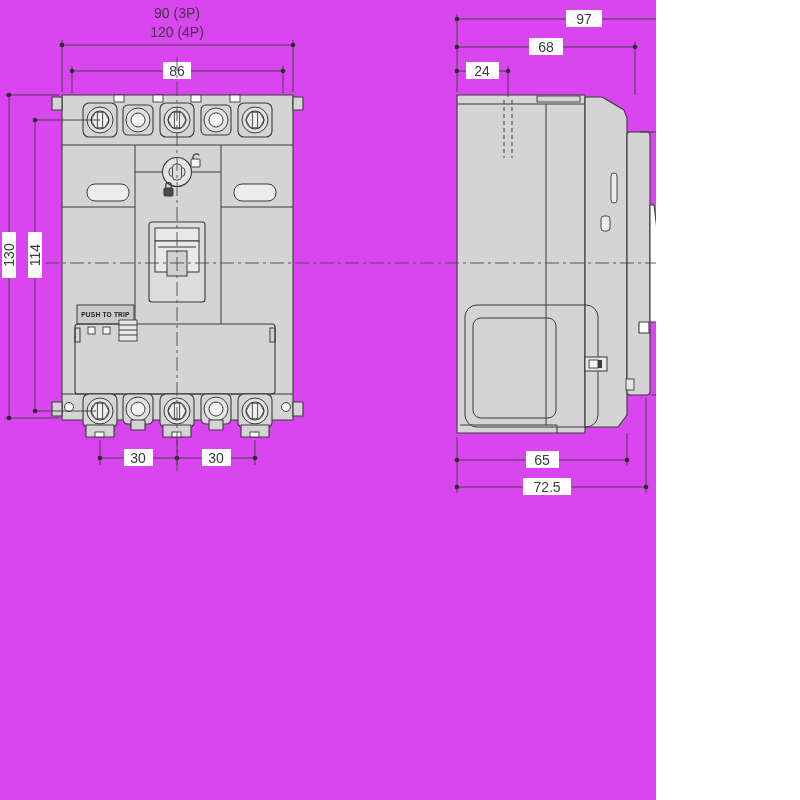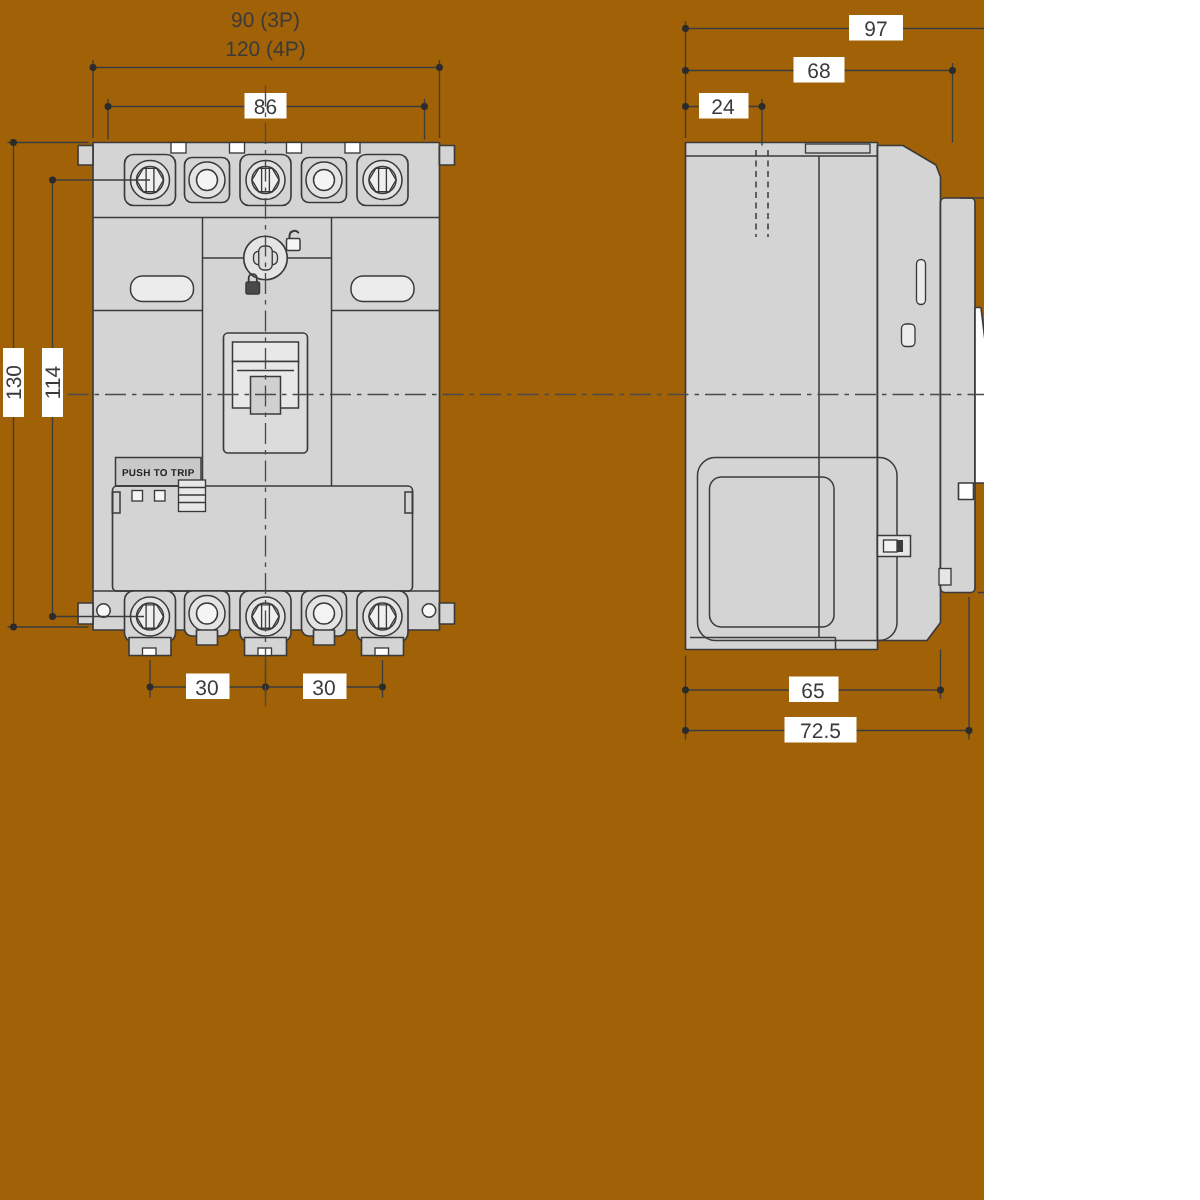--- a/index.html
+++ b/index.html
@@ -1,16 +1,16 @@
 <!DOCTYPE html>
 <html><head>
 <meta charset="utf-8">
 <style>
   html,body{margin:0;padding:0;background:#fff;}
-  .canvas{position:relative;width:656px;height:800px;background:#a16207;overflow:hidden;
+  .canvas{position:relative;width:656px;height:800px;background:#d946ef;overflow:hidden;
           font-family:"Liberation Sans",sans-serif;}
   svg{display:block;}
   .ol   {fill:#d4d4d4;stroke:#3a3a3a;stroke-width:1.1;stroke-linejoin:round;}
   .olw  {fill:#ffffff;stroke:#3a3a3a;stroke-width:1.1;stroke-linejoin:round;}
   .lt   {fill:#ececec;stroke:#3a3a3a;stroke-width:1;}
   .ln   {stroke:#3a3a3a;stroke-width:1;fill:none;}
   .dimln{stroke:#3c3c3c;stroke-width:0.9;fill:none;}
   .hid  {stroke:#3a3a3a;stroke-width:1;fill:none;stroke-dasharray:4 3;}
   .cl   {stroke:#4a4a4a;stroke-width:0.9;fill:none;stroke-dasharray:14 4 3 4;}
   .dot  {fill:#2b2b2b;}

